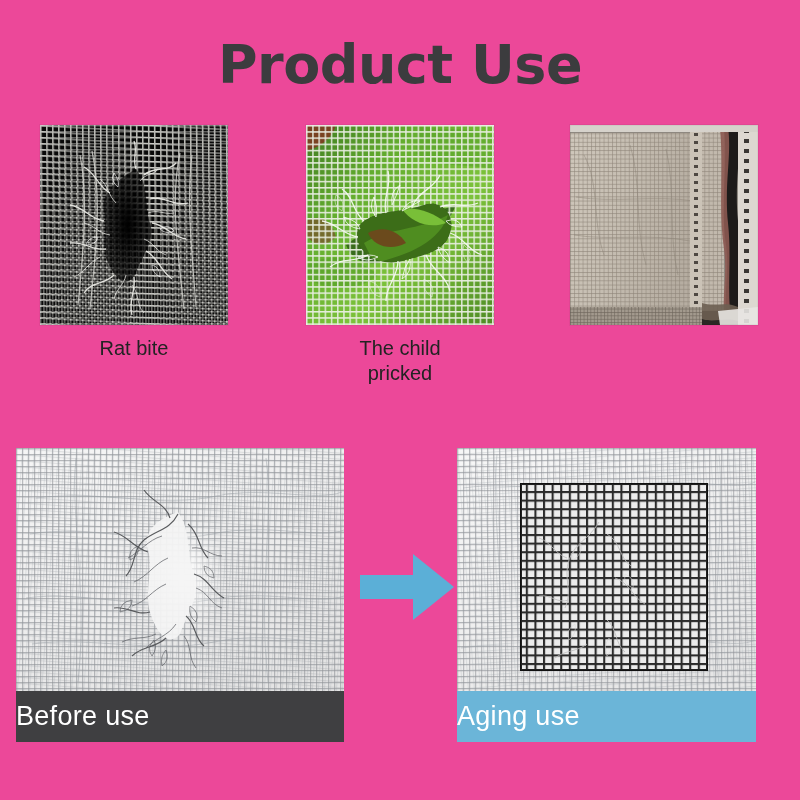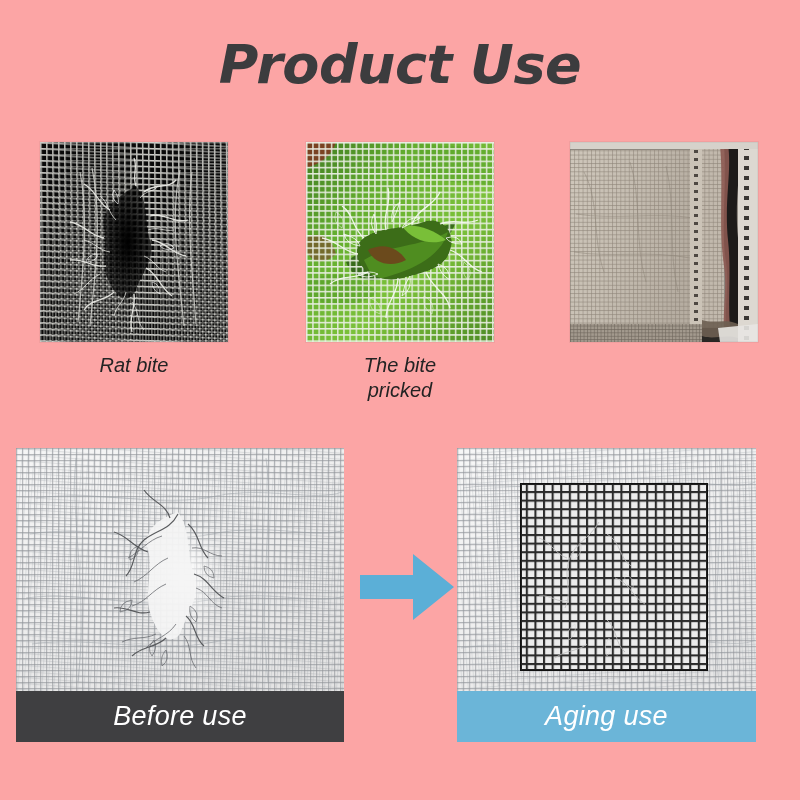--- a/index.html
+++ b/index.html
@@ -32,21 +32,21 @@
     color: #3c3c3e;
     letter-spacing: -0.5px;
     line-height: 62px;
     font-family: "DejaVu Sans", sans-serif;
   }
 
   
   .top-row {
     position: absolute;
     left: 0;
-    top: 142px;
+    top: 125px;
     width: 744px;
     height: 262px;
   }
   .photo-card {
     position: absolute;
     top: 0;
     width: 188px;
   }
   .photo-card.c0 { left: 40px; }
   .photo-card.c1 { left: 306px; }
@@ -101,21 +101,20 @@
   .compare.right .compare-frame { height: 243px; }
   .compare-frame svg {
     display: block;
     width: 100%;
     height: 100%;
   }
   .compare-band {
     height: 51px;
     display: flex;
     align-items: center;
-    justify-content: center;
     font-size: 27px;
     color: #ffffff;
     font-family: "Liberation Sans", sans-serif;
     font-weight: 400;
     letter-spacing: 0.3px;
   }
   .band-before { background: #3f3f41; }
   .band-after  { background: #6bb5d8; }
 
   
@@ -124,21 +123,21 @@
     left: 358px;
     top: 548px;
     width: 98px;
     height: 78px;
   }
   .arrow-wrap svg { display: block; }
 </style>
 </head>
 <body>
 
-<div id="page" style="background: #fca5a5; font-style: italic;">
+<div id="page" style="background: #ec4899;">
 
   <div class="title" style="color: rgb(60, 60, 62);">Product Use</div>
 
   <div class="top-row">
 
     <div class="photo-card c0">
       <div class="photo-frame">
         <svg viewBox="0 0 188 200" preserveAspectRatio="none" aria-hidden="true">
           <defs>
             <pattern id="meshDark" width="6" height="6" patternUnits="userSpaceOnUse">
@@ -289,21 +288,21 @@
           <g stroke="#eef3e8" stroke-width="0.7" fill="none" opacity="0.8">
             <path d="M30 70 q10 6 6 16 q-10 -6 -6 -16"></path>
             <path d="M158 120 q10 8 4 18 q-8 -8 -4 -18"></path>
             <path d="M64 156 q12 4 10 16 q-12 -4 -10 -16"></path>
             <path d="M118 154 q12 6 8 18 q-10 -6 -8 -18"></path>
           </g>
           <rect width="188" height="200" fill="none" stroke="rgba(255,255,255,0.3)" stroke-width="1"></rect>
         </svg>
       </div>
       <div class="photo-caption">
-        <span>The bite</span><br>
+        <span>The child</span><br>
         <span>pricked</span>
       </div>
     </div>
 
     <div class="photo-card c2">
       <div class="photo-frame">
         <svg viewBox="0 0 188 200" preserveAspectRatio="none" aria-hidden="true">
           <defs>
             <linearGradient id="oldScreen" x1="0" y1="0" x2="1" y2="0.3">
               <stop offset="0%" stop-color="#cfc7bb"></stop>

